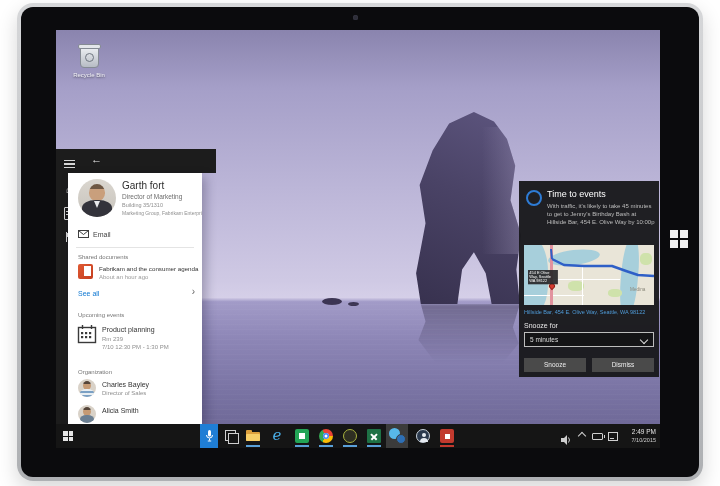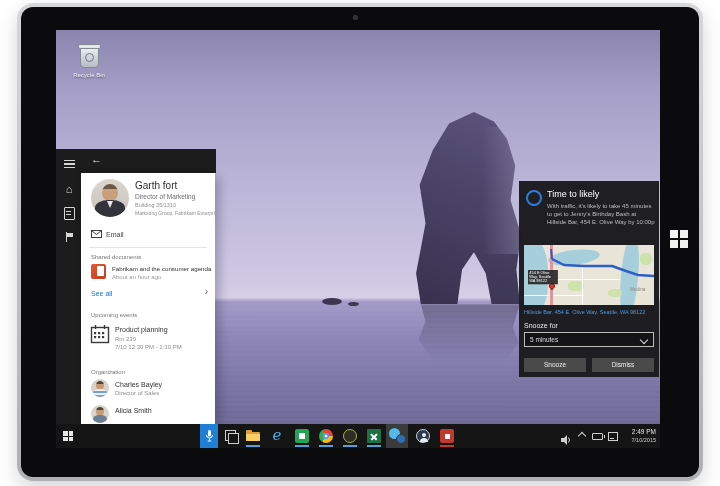--- a/index.html
+++ b/index.html
@@ -39,21 +39,21 @@
   .hbar{width:11px;height:1.6px;background:#d6d6d6;margin:1px 0;display:block;}
   .glyph{font-size:11px;line-height:1;}
   .nb{width:9px;height:11px;border:1px solid #d6d6d6;border-radius:1px;display:block;
       background-image:linear-gradient(#d6d6d6,#d6d6d6),linear-gradient(#d6d6d6,#d6d6d6);
       background-size:5px 1px,5px 1px;background-position:1px 3px,1px 6px;background-repeat:no-repeat;}
   .flagbox{position:relative;width:9px;height:10px;display:block;}
   .flagbox .pole{position:absolute;left:1px;top:0;width:1.2px;height:10px;background:#d6d6d6;}
   .flagbox .cloth{position:absolute;left:2.4px;top:.5px;width:6px;height:4.5px;background:#d6d6d6;}
   .c-head{position:absolute;left:26px;top:0;width:134px;height:24px;background:#1c1c1c;}
   .back{position:absolute;left:9px;top:4px;font-size:11px;color:#e8e8e8;cursor:pointer;}
-  .c-body{position:absolute;left:25px;top:24px;width:134px;height:251px;background:#fff;box-shadow:4px 4px 10px rgba(18,16,40,.28);overflow:hidden;}
+  .c-body{position:absolute;left:12px;top:24px;width:134px;height:251px;background:#fff;box-shadow:4px 4px 10px rgba(18,16,40,.28);overflow:hidden;}
   .avatar-lg{position:absolute;left:10px;top:6px;width:38px;height:38px;border-radius:50%;overflow:hidden;background:linear-gradient(180deg,#dad6cf,#c7c3bc);}
   .avatar-lg .head{position:absolute;left:11px;top:5px;width:16px;height:17px;border-radius:50% 50% 45% 45%;background:linear-gradient(180deg,#6e5743 0 28%,#c99f7c 28%);}
   .avatar-lg .torso{position:absolute;left:4px;top:21px;width:30px;height:18px;border-radius:45% 45% 0 0;background:#33333b;}
   .avatar-lg .shirt{position:absolute;left:16px;top:22px;width:6px;height:7px;background:#e9e9ec;clip-path:polygon(0 0,100% 0,50% 100%);}
   .p-name{position:absolute;left:54px;top:7px;font-size:10px;color:#2e2e2e;}
   .p-title{position:absolute;left:54px;top:20px;font-size:6.5px;color:#6d6d6d;}
   .p-building{position:absolute;left:54px;top:29px;font-size:5.5px;color:#8f8f8f;}
   .p-group{position:absolute;left:54px;top:37px;font-size:5px;color:#8f8f8f;white-space:nowrap;width:80px;overflow:hidden;}
   .email-row{position:absolute;left:10px;top:55px;height:12px;display:flex;align-items:center;gap:4px;font-size:7px;color:#3f3f3f;cursor:pointer;}
   .c-div{position:absolute;left:8px;top:74px;width:118px;height:1px;background:#e4e4e4;}
@@ -268,21 +268,21 @@
                 <i class="b c2"></i>
               </div>
             <div class="pe-n">Alicia Smith</div>
             <div class="pe-t"></div>
           </div>
         </div>
       </div>
 
       <div class="toast">
         <div class="ring"></div>
-        <div class="t-title">Time to likely</div>
+        <div class="t-title">Time to events</div>
         <div class="t-body">With traffic, it's likely to take 45 minutes to get to Jenny's Birthday Bash at Hillside Bar, 454 E. Olive Way by 10:00p</div>
 
         <div class="map">
           <div class="mw w1"></div>
           <div class="mw w2"></div>
           <div class="mw w3"></div>
           <div class="mg g1"></div>
           <div class="mg g2"></div>
           <div class="mg g3"></div>
           <div class="mr r1"></div>

